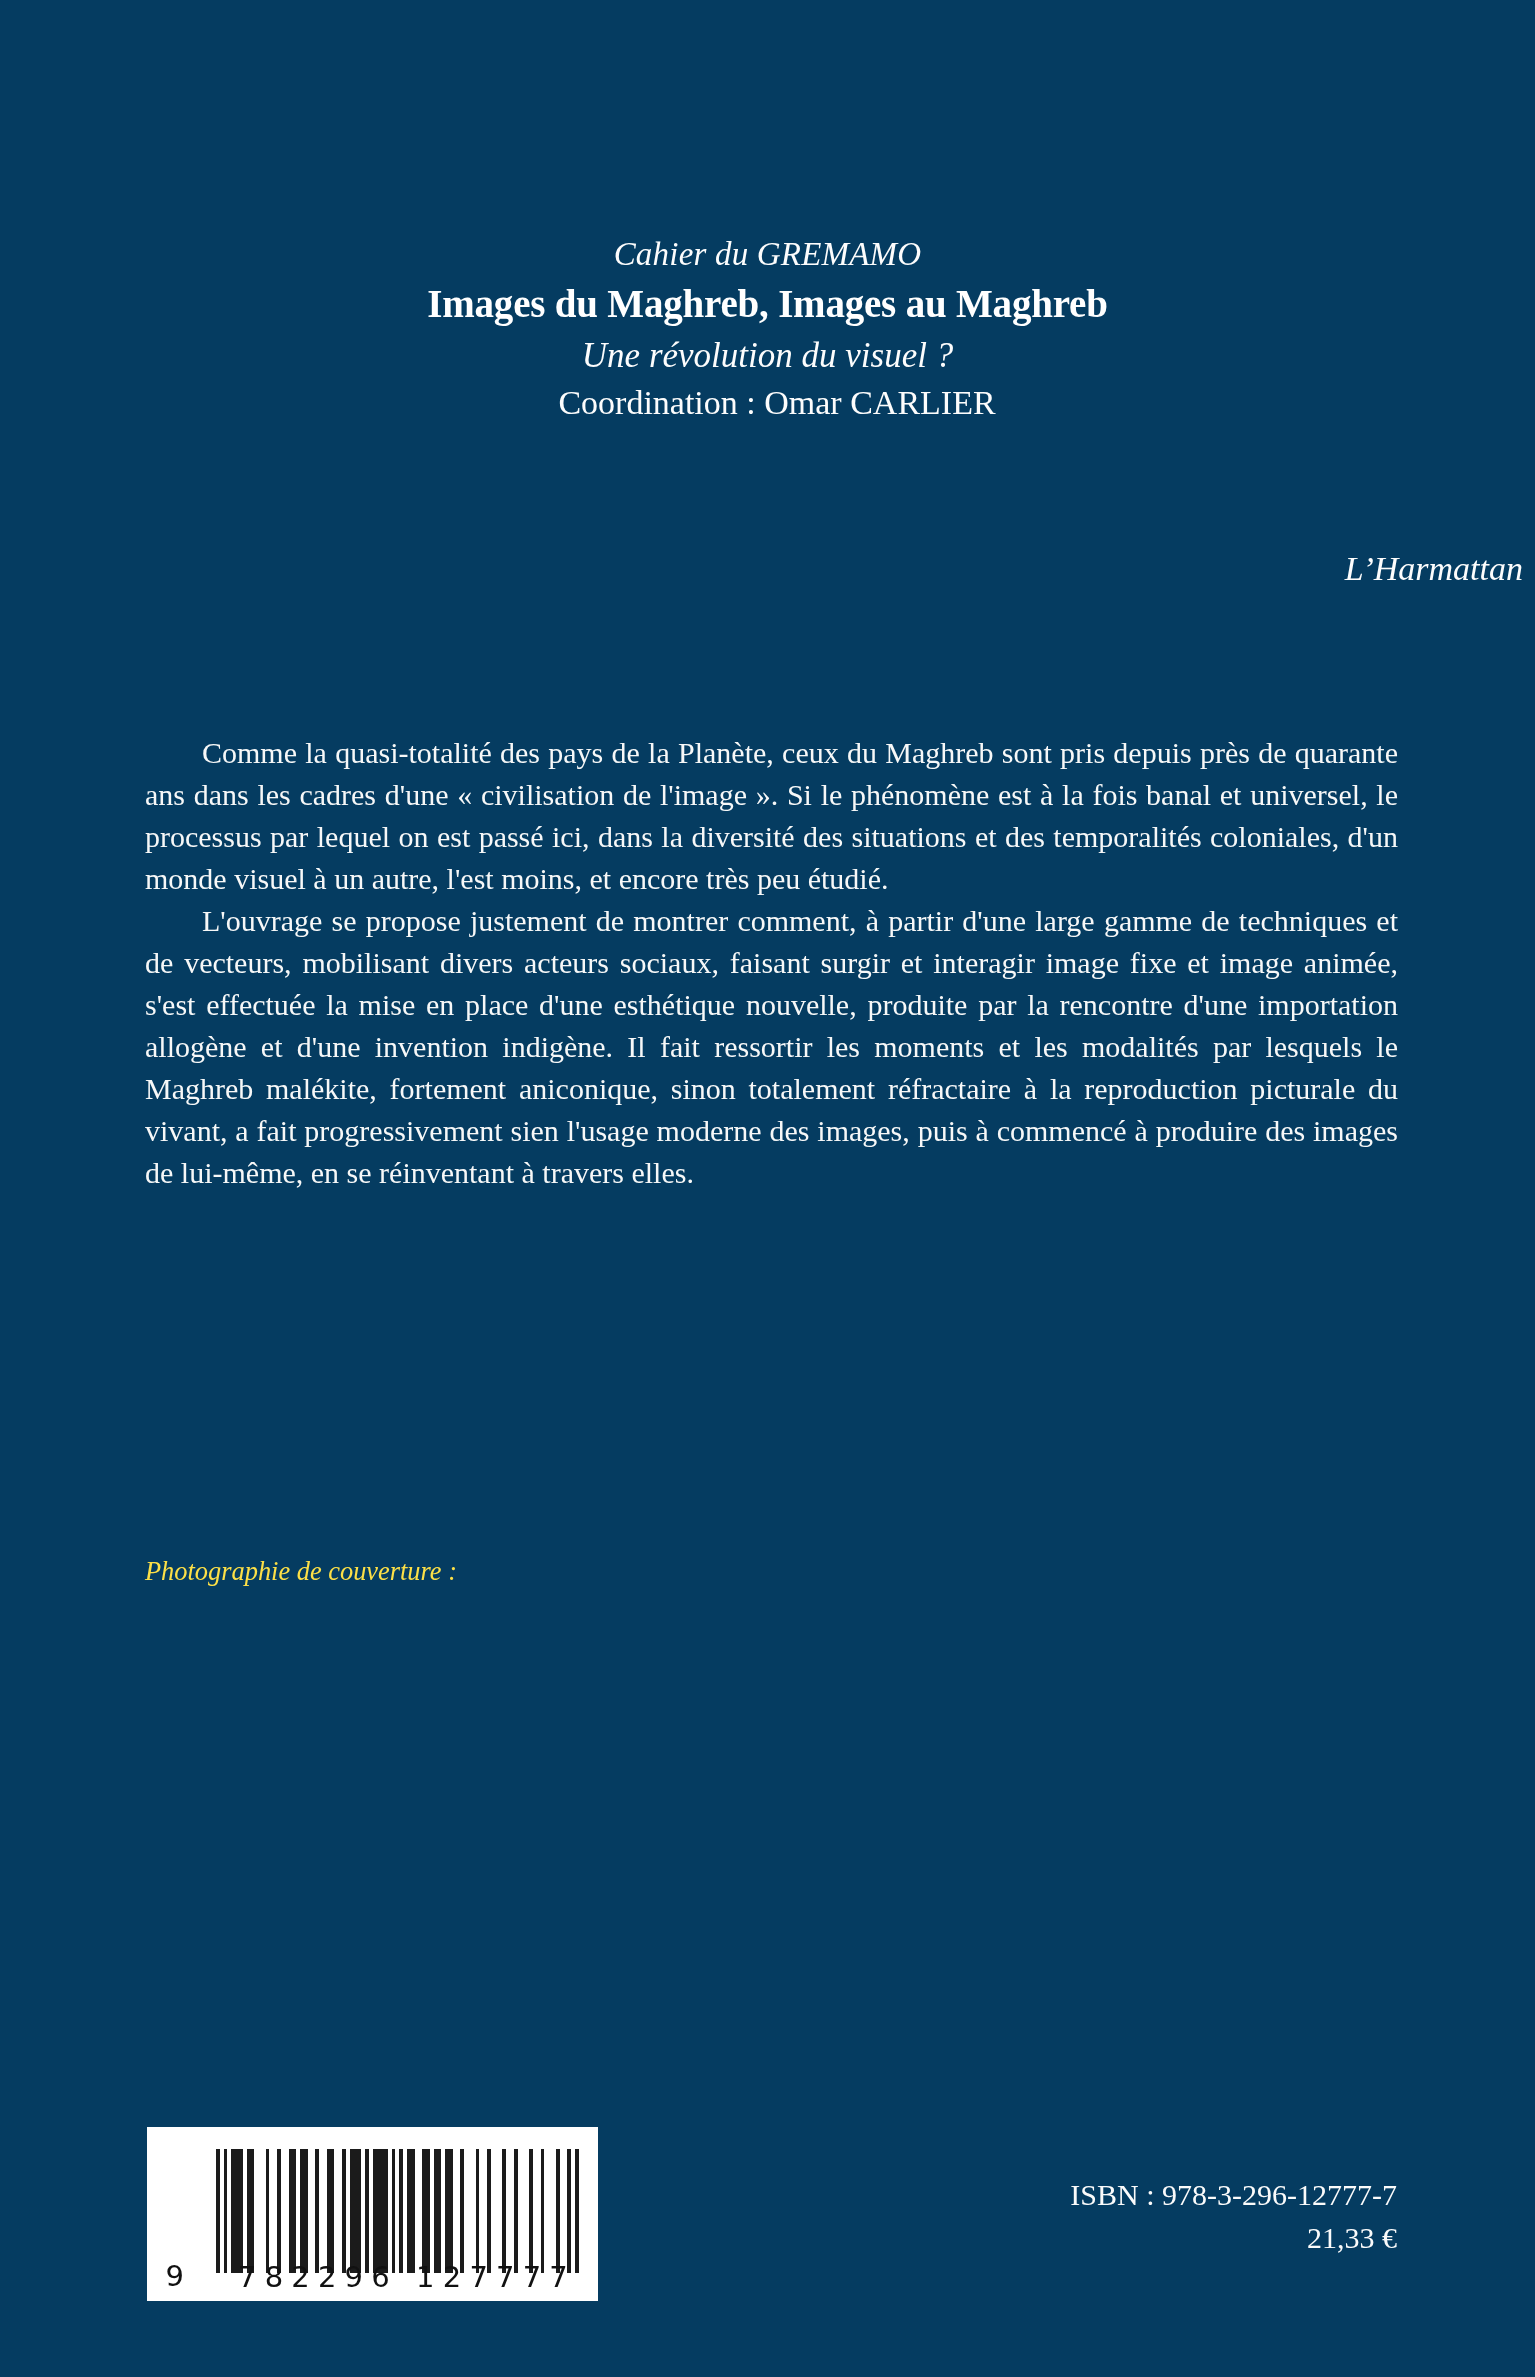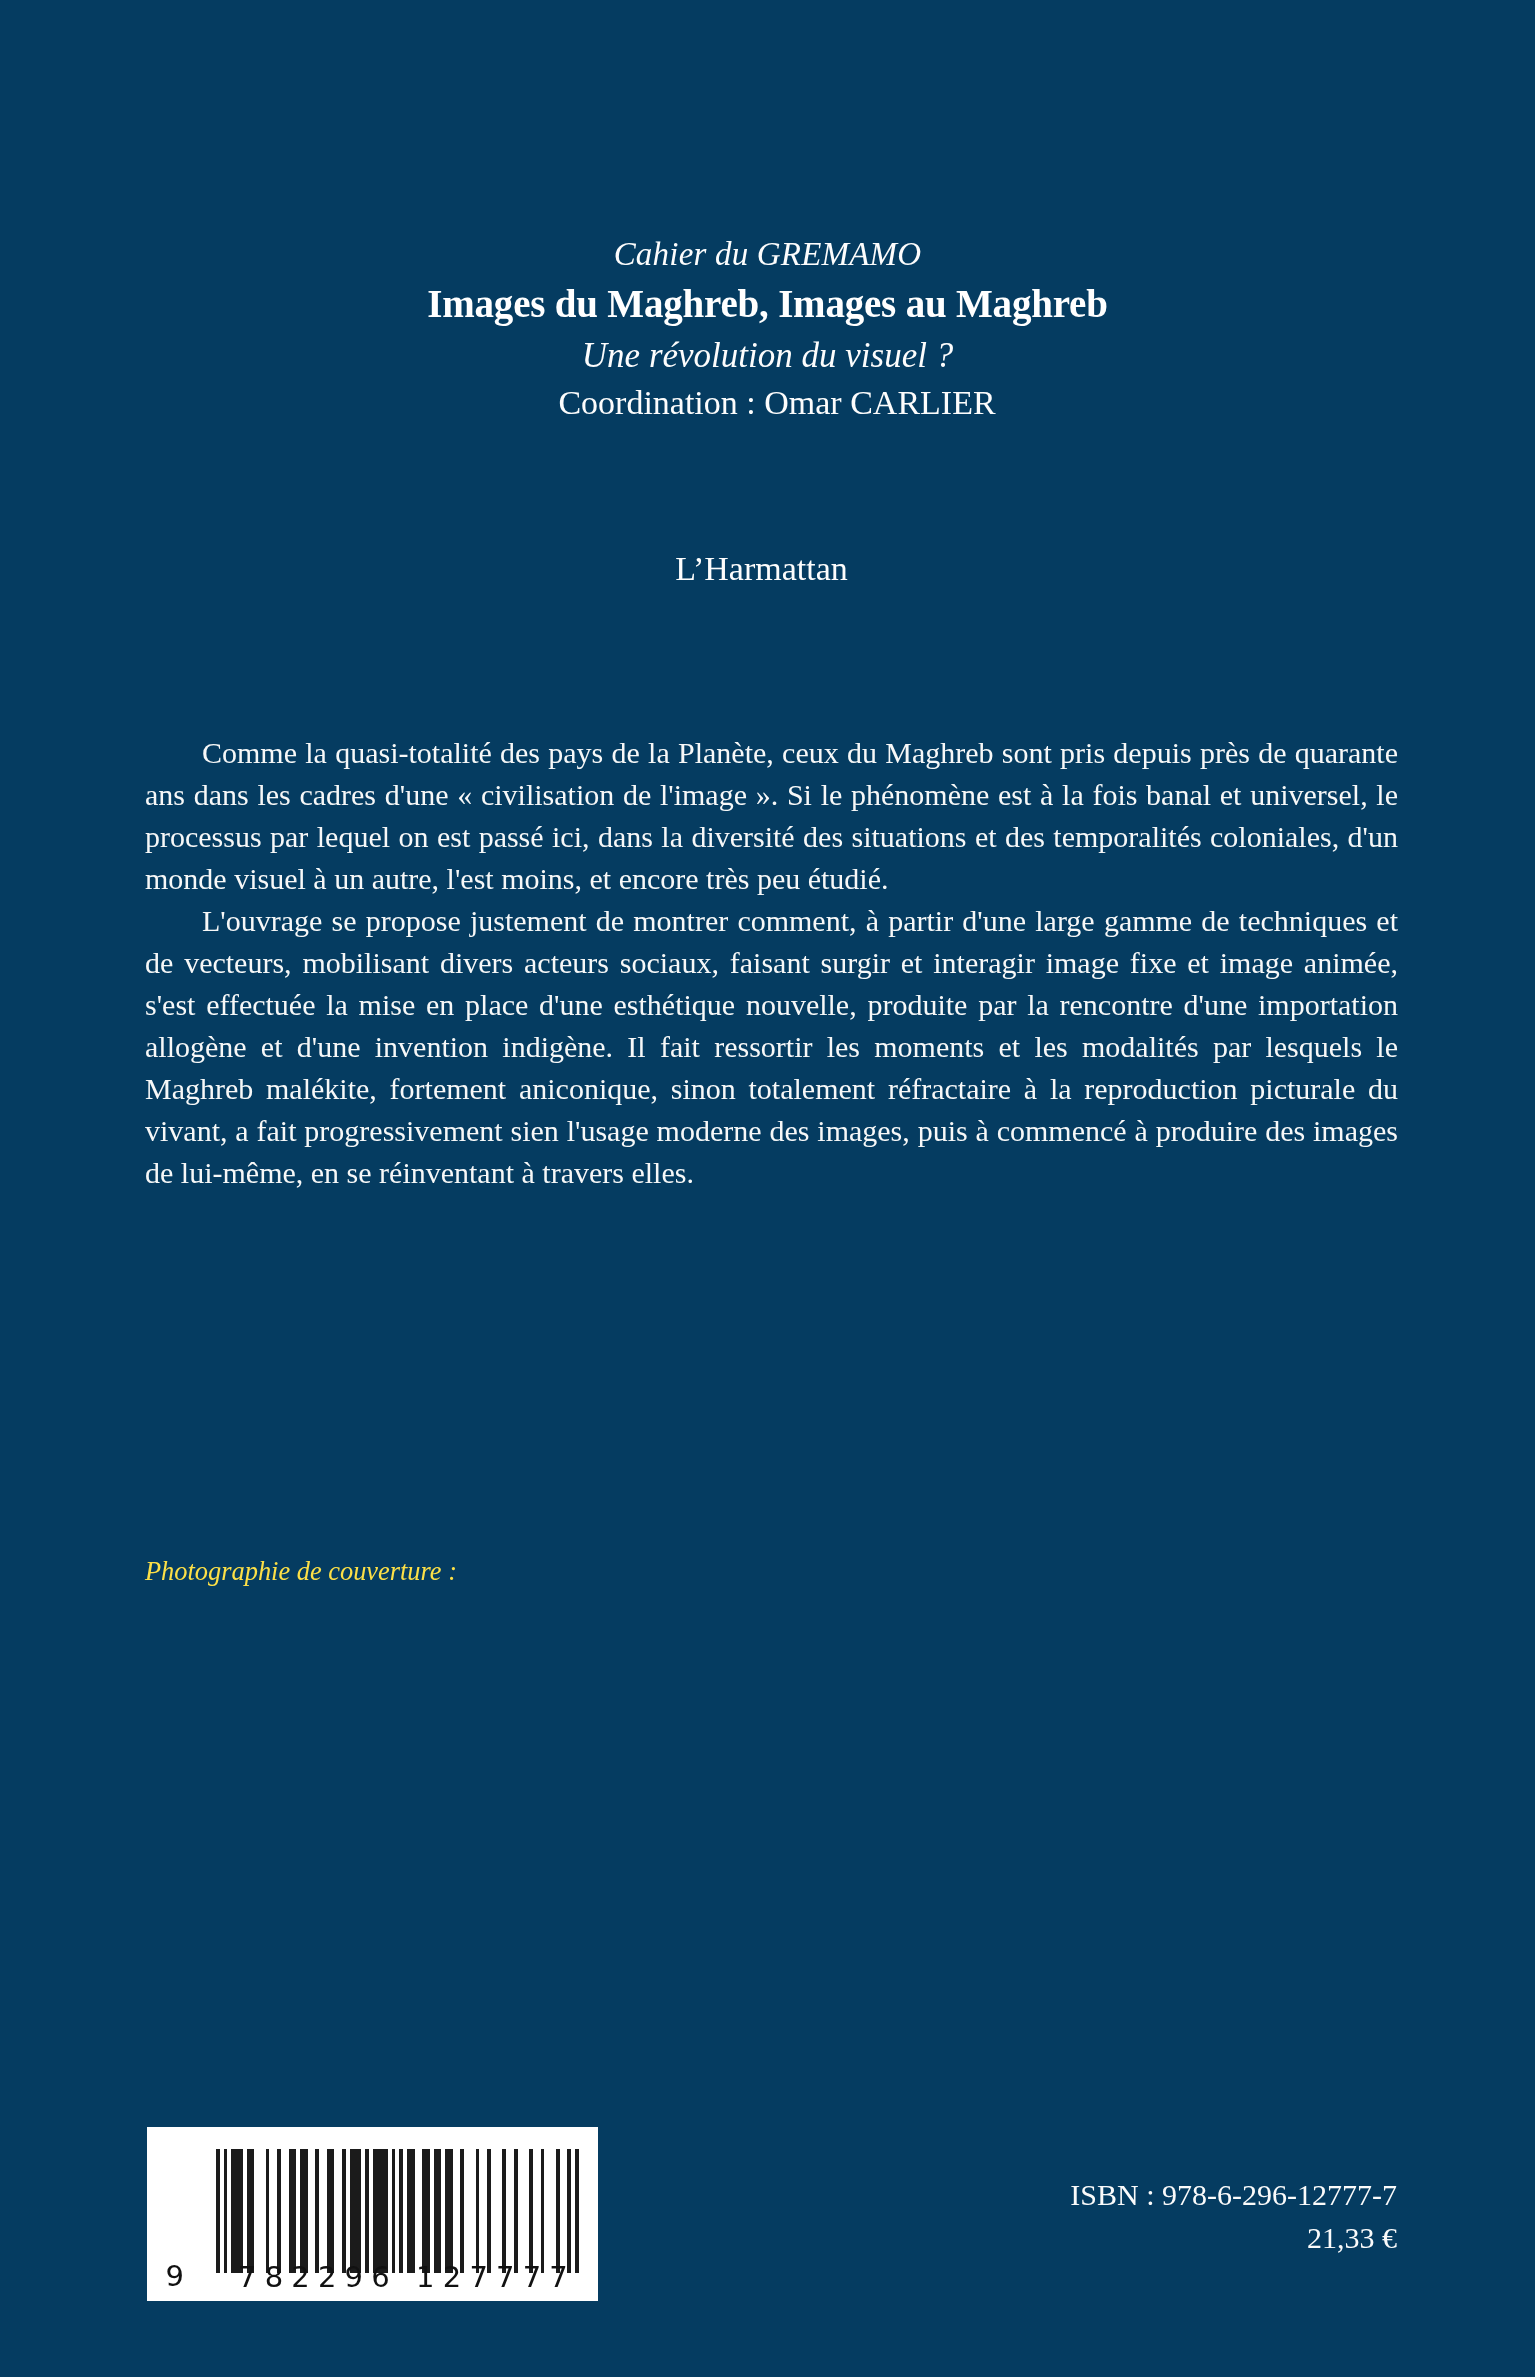--- a/index.html
+++ b/index.html
@@ -71,24 +71,25 @@
     line-height: 45px;
     color: #fdfdfd;
     margin-left: 19px;
   }
 
   .publisher {
     position: absolute;
     left: 0;
     right: 12px;
     top: 548px;
-    text-align: center;
+    text-align: right;
     font-size: 34px;
     line-height: 42px;
     color: #fdfdfd;
+    font-style: italic;
   }
 
   
   .blurb {
     position: absolute;
     left: 145px;
     top: 732px;
     width: 1253px;
     font-size: 30px;
     line-height: 42px;
@@ -304,18 +305,18 @@
             <span>7</span>
             <span>7</span>
             <span>7</span>
             <span>7</span>
           </span>
       </div>
     </div>
   </div>
 
   <div class="isbn-block">
-    <span class="isbn-line">ISBN : 978-6-296-12777-7</span>
+    <span class="isbn-line">ISBN : 978-3-296-12777-7</span>
     <span class="price-line">21,33 €</span>
   </div>
 
 </div>
 
 
 </body></html>

